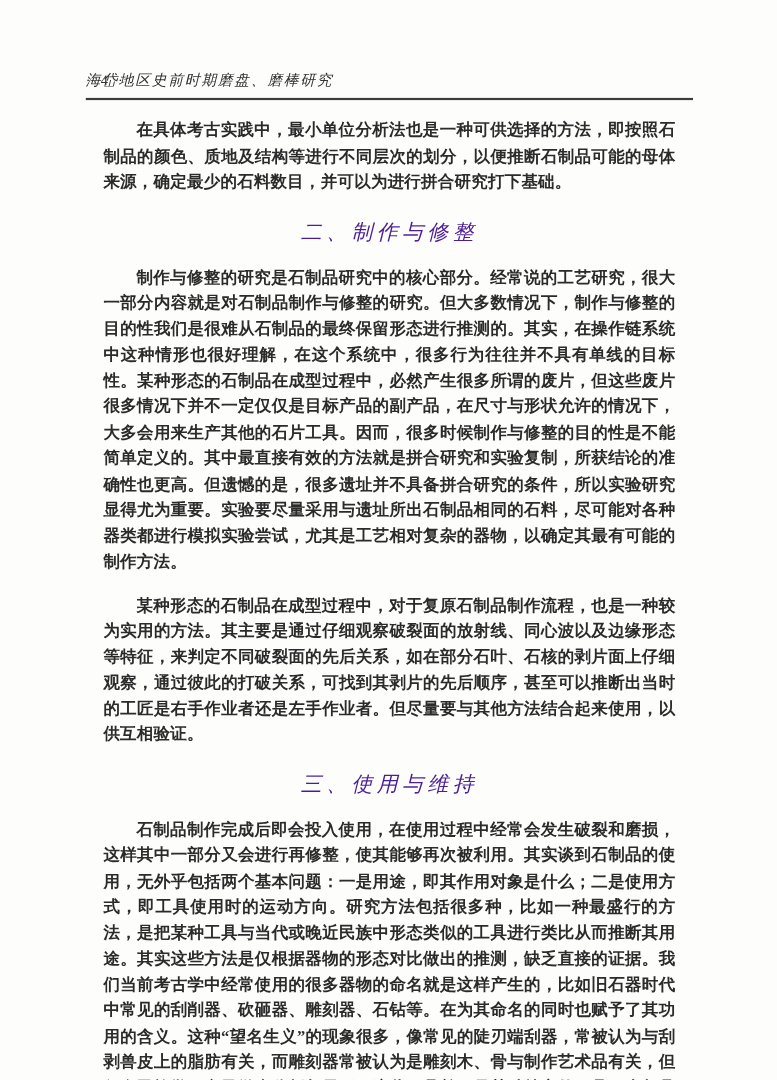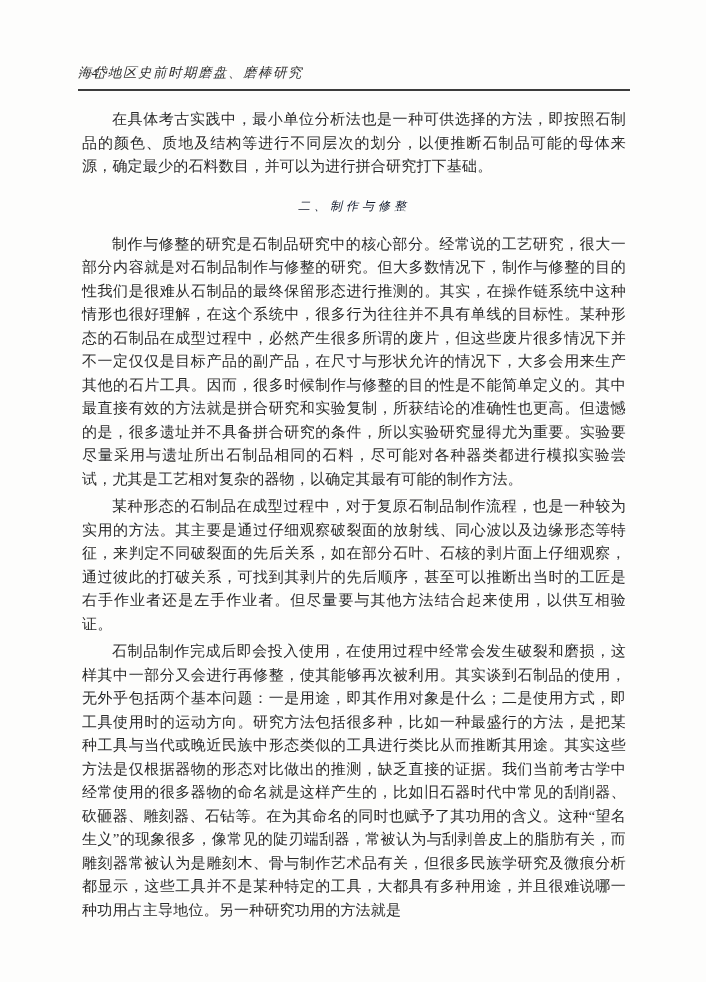--- a/index.html
+++ b/index.html
@@ -42,36 +42,37 @@
   }
   .header-rule {
     height: 0;
     border-bottom: 2px solid #3c3c3c;
     margin-top: 7px;
   }
   .page-body {
     margin-top: 17px;
   }
   .para {
-    margin: 4px;
+    margin: 16px;
     font-size: 15px;
     line-height: 23.5px;
     text-align: justify;
     text-justify: inter-ideograph;
     text-indent: 2em;
     letter-spacing: 0.2px;
+    font-weight: bold;
   }
   .section-heading {
     margin: 19px 0 18px 0;
     text-align: center;
-    font-size: 12px;
+    font-size: 19px;
     font-weight: normal;
     font-style: italic;
     letter-spacing: 4px;
-    color: #0f172a;
+    color: #4c1d95;
   }
 </style>
 </head>
 <body>
 
 <div class="page">
 
   <header class="page-header">
     <span class="page-number">· 4 ·</span>
     <span class="running-title">海岱地区史前时期磨盘、磨棒研究</span>
@@ -82,18 +83,19 @@
   <main class="page-body">
 
     <p class="para">在具体考古实践中，最小单位分析法也是一种可供选择的方法，即按照石制品的颜色、质地及结构等进行不同层次的划分，以便推断石制品可能的母体来源，确定最少的石料数目，并可以为进行拼合研究打下基础。</p>
 
     <h2 class="section-heading">二、制作与修整</h2>
 
     <p class="para">制作与修整的研究是石制品研究中的核心部分。经常说的工艺研究，很大一部分内容就是对石制品制作与修整的研究。但大多数情况下，制作与修整的目的性我们是很难从石制品的最终保留形态进行推测的。其实，在操作链系统中这种情形也很好理解，在这个系统中，很多行为往往并不具有单线的目标性。某种形态的石制品在成型过程中，必然产生很多所谓的废片，但这些废片很多情况下并不一定仅仅是目标产品的副产品，在尺寸与形状允许的情况下，大多会用来生产其他的石片工具。因而，很多时候制作与修整的目的性是不能简单定义的。其中最直接有效的方法就是拼合研究和实验复制，所获结论的准确性也更高。但遗憾的是，很多遗址并不具备拼合研究的条件，所以实验研究显得尤为重要。实验要尽量采用与遗址所出石制品相同的石料，尽可能对各种器类都进行模拟实验尝试，尤其是工艺相对复杂的器物，以确定其最有可能的制作方法。</p>
 
     <p class="para">某种形态的石制品在成型过程中，对于复原石制品制作流程，也是一种较为实用的方法。其主要是通过仔细观察破裂面的放射线、同心波以及边缘形态等特征，来判定不同破裂面的先后关系，如在部分石叶、石核的剥片面上仔细观察，通过彼此的打破关系，可找到其剥片的先后顺序，甚至可以推断出当时的工匠是右手作业者还是左手作业者。但尽量要与其他方法结合起来使用，以供互相验证。</p>
 
+    <h2 class="section-heading">三、使用与维持</h2>
 
     <p class="para">石制品制作完成后即会投入使用，在使用过程中经常会发生破裂和磨损，这样其中一部分又会进行再修整，使其能够再次被利用。其实谈到石制品的使用，无外乎包括两个基本问题：一是用途，即其作用对象是什么；二是使用方式，即工具使用时的运动方向。研究方法包括很多种，比如一种最盛行的方法，是把某种工具与当代或晚近民族中形态类似的工具进行类比从而推断其用途。其实这些方法是仅根据器物的形态对比做出的推测，缺乏直接的证据。我们当前考古学中经常使用的很多器物的命名就是这样产生的，比如旧石器时代中常见的刮削器、砍砸器、雕刻器、石钻等。在为其命名的同时也赋予了其功用的含义。这种“望名生义”的现象很多，像常见的陡刃端刮器，常被认为与刮剥兽皮上的脂肪有关，而雕刻器常被认为是雕刻木、骨与制作艺术品有关，但很多民族学研究及微痕分析都显示，这些工具并不是某种特定的工具，大都具有多种用途，并且很难说哪一种功用占主导地位。另一种研究功用的方法就是</p>
 
   </main>
 
 </div>
 
 </body></html>

